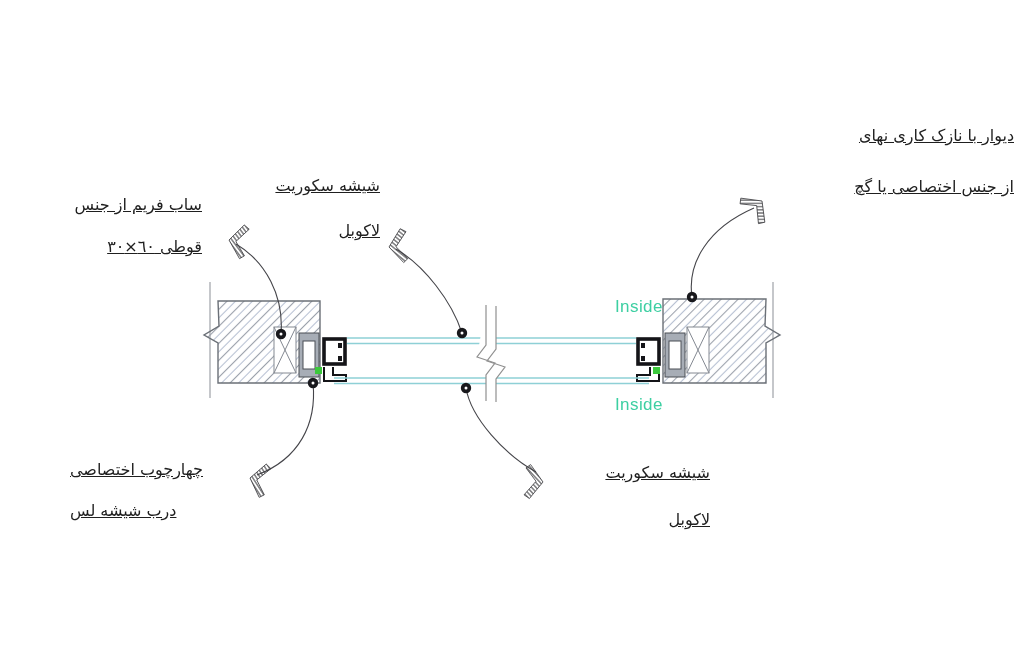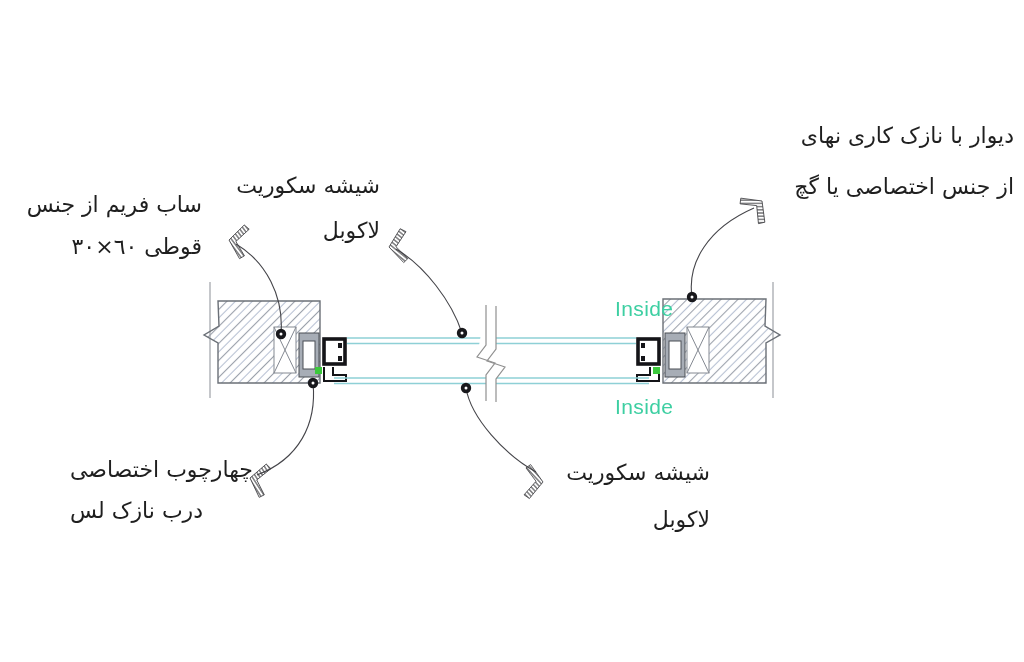--- a/index.html
+++ b/index.html
@@ -1,34 +1,34 @@
 <!DOCTYPE html>
 <html><head>
 <meta charset="utf-8">
 <style>
   html,body{margin:0;padding:0;background:#ffffff;}
   .canvas{
     position:relative;width:1024px;height:662px;background:#ffffff;overflow:hidden;
     font-family:"DejaVu Sans",sans-serif;
   }
   .ann{
-    position:absolute;color:#1f1f1f;font-size:22px;line-height:44px;
-    font-family:"DejaVu Sans",sans-serif;direction:rtl;
+    position:absolute;color:#1f1f1f;font-size:16px;line-height:44px;
+    font-family:"DejaVu Sans",sans-serif;direction:rtl;text-decoration:underline;
   }
   .ann div{white-space:nowrap;}
   .right{text-align:right;}
   .center{text-align:left;}
   #ann-wall{top:110px;left:756px;width:258px;line-height:51px;}
   #ann-subframe{top:184px;left:6px;width:196px;line-height:42px;}
   #ann-glass-top{top:163px;left:228px;width:152px;line-height:45px;}
   #ann-doorframe{top:449px;left:70px;width:218px;line-height:41px;}
   #ann-glass-bottom{top:449px;left:556px;width:154px;line-height:47px;}
   .side-label{
     position:absolute;font-family:"Liberation Sans",sans-serif;
-    font-size:21px;letter-spacing:.4px;color:#3dcfa2;
+    font-size:17px;letter-spacing:.4px;color:#3dcfa2;
   }
   #lbl-inside{top:297px;left:615px;}
   #lbl-outside{top:395px;left:615px;}
   svg{position:absolute;top:0;left:0;}
 </style>
 </head>
 <body>
 
 <div class="canvas">
 
@@ -150,21 +150,21 @@
     <div>قوطی ٦٠×٣٠</div>
   </div>
 
   <div class="ann right" id="ann-glass-top">
     <div>شیشه سکوریت</div>
     <div>لاکوبل</div>
   </div>
 
   <div class="ann center" id="ann-doorframe">
     <div>چهارچوب اختصاصی</div>
-    <div>درب نازک لس</div>
+    <div>درب شیشه لس</div>
   </div>
 
   <div class="ann right" id="ann-glass-bottom">
     <div>شیشه سکوریت</div>
     <div>لاکوبل</div>
   </div>
 
   <div class="side-label" id="lbl-inside">Inside</div>
   <div class="side-label" id="lbl-outside">Inside</div>
 

